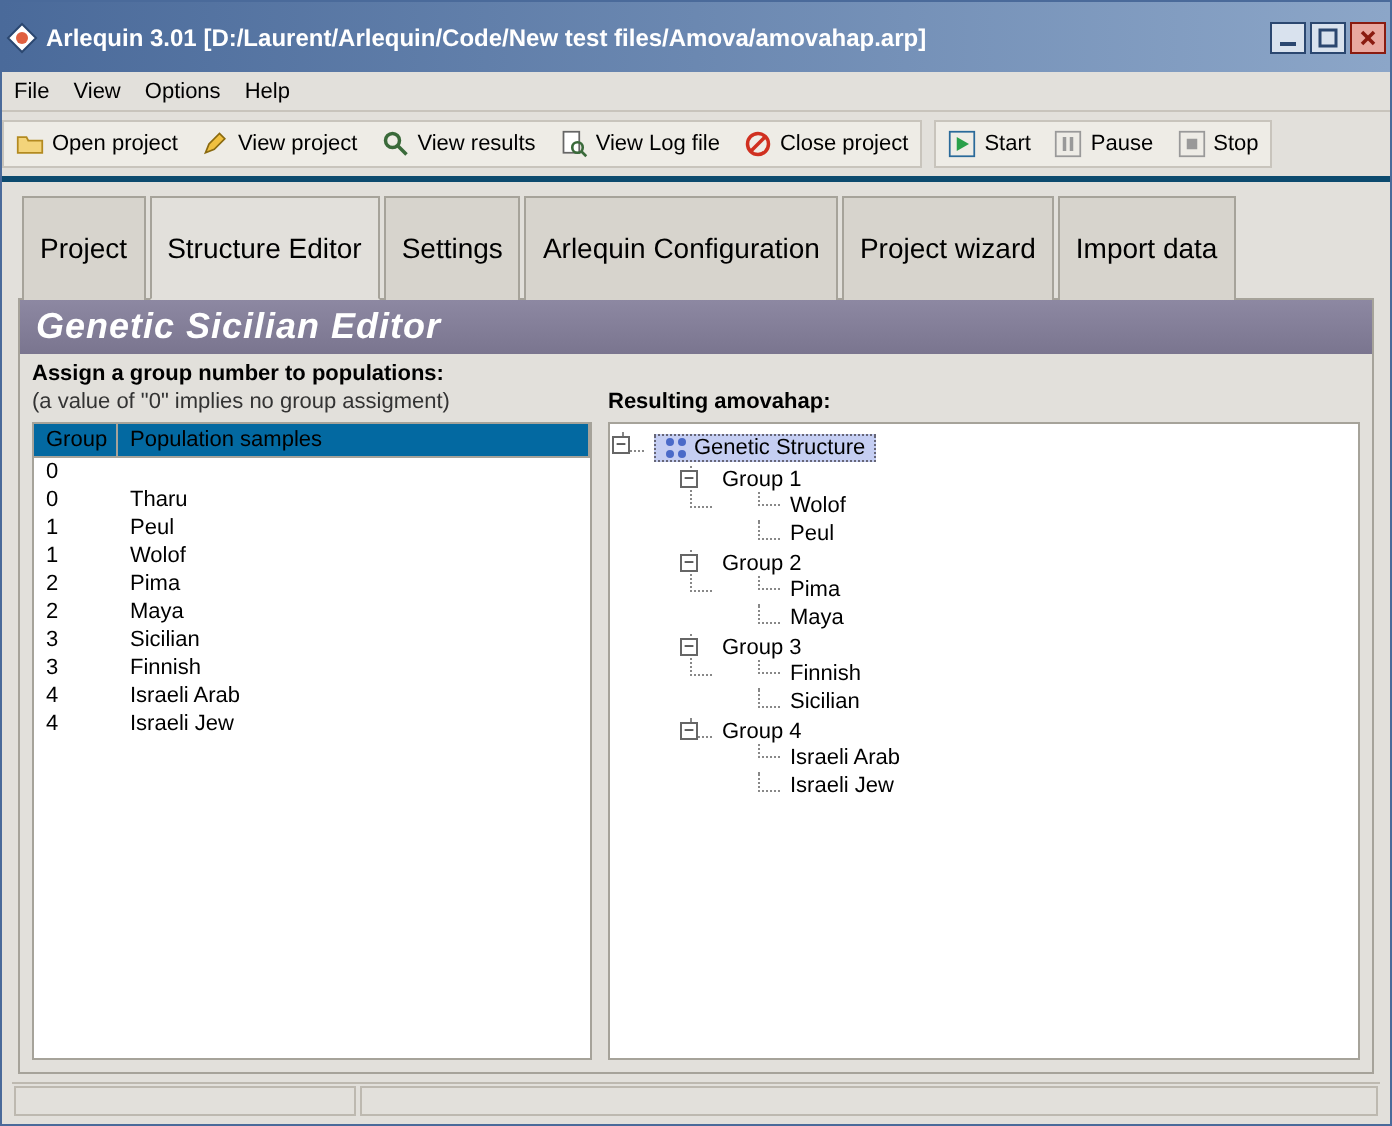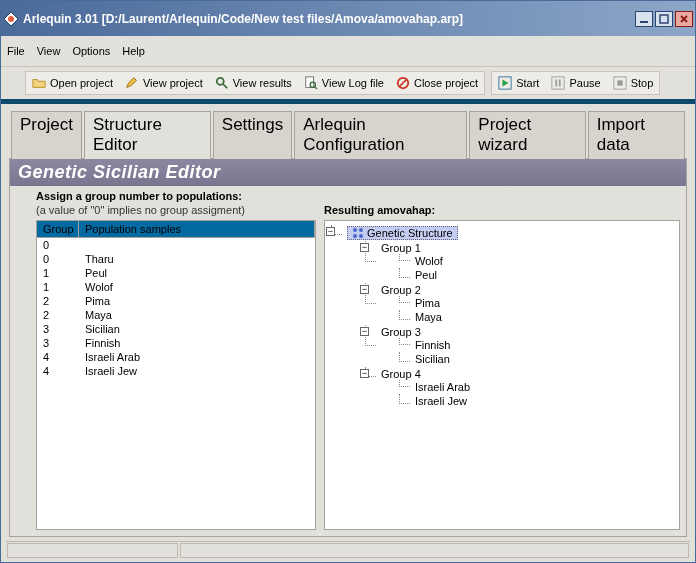--- a/index.html
+++ b/index.html
@@ -4,34 +4,34 @@
 <style>
   * { box-sizing: border-box; margin: 0; padding: 0; }
   body { font-family: Tahoma, Arial, sans-serif; font-size: 11px; background: #d6d3ce; width: 696px; height: 563px; overflow: hidden; }
   .window { width: 696px; height: 563px; border: 1px solid #4a6a9a; background: #e2e0db; display: flex; flex-direction: column; }
   .titlebar { background: linear-gradient(to right, #4a6a9a, #8ca6c8); height: 35px; display: flex; align-items: center; padding: 0 2px; color: #fff; font-weight: bold; font-size: 12px; }
   .titlebar .icon { width: 16px; height: 16px; margin-right: 4px; display: inline-flex; align-items: center; justify-content: center; }
   .titlebar .title { flex: 1; white-space: nowrap; overflow: hidden; }
   .win-btns { display: flex; gap: 2px; }
   .win-btn { width: 18px; height: 16px; background: #d9e2ee; border: 1px solid #2b4770; display: flex; align-items: center; justify-content: center; font-size: 10px; color: #2b4770; }
   .win-btn.close { background: #e9a8a0; color: #8a1b10; border-color:#8a1b10;}
-  .menubar { background: #e2e0db; height: 31px; display: flex; align-items: center; padding: 0 6px; gap: 12px; border-bottom: 1px solid #c8c4bc; }
+  .menubar { background: #e2e0db; height: 20px; display: flex; align-items: center; padding: 0 6px; gap: 12px; border-bottom: 1px solid #c8c4bc; }
   .menubar .mitem { color: #000; cursor: default; }
-  .toolbar { background: #e2e0db; padding: 4px 24px; display: flex; gap: 6px; align-items: center; border-bottom: 5px solid #0c4a6e; }
+  .toolbar { background: #e2e0db; padding: 4px 0; display: flex; gap: 6px; align-items: center; border-bottom: 3px solid #0c4a6e; }
   .tool-group { background: #eeece6; border: 1px solid #c8c4bc; padding: 3px 4px; display: flex; gap: 8px; align-items: center; }
   .tbtn { display: flex; align-items: center; gap: 4px; cursor: pointer; padding: 1px 2px; }
   .tbtn svg { width: 14px; height: 14px; }
   .tabstrip { display: flex; padding: 6px 10px 0 10px; gap: 2px; }
-  .tab { background: #e2e0db; border: 1px solid #a6a39a; border-bottom: none; padding: 3px 8px; font-size: 17px; cursor: pointer; position: relative; top: 1px; }
+  .tab { background: #e2e0db; border: 1px solid #a6a39a; border-bottom: none; padding: 17px 8px; font-size: 14px; cursor: pointer; position: relative; top: 1px; }
   .tab.active { background: #e2e0db; border-bottom: 1px solid #e2e0db; z-index: 2; }
   .tab:not(.active) { background: #d7d4cd; }
   .content { flex: 1; margin: 0 8px 4px 8px; border: 1px solid #a6a39a; background: #e2e0db; display: flex; flex-direction: column; }
   .gsec-head { background: linear-gradient(to bottom, #8d88a2, #7a758f); color: #fff; font-size: 18px; font-weight: bold; padding: 3px 8px; font-style: italic; letter-spacing: 0.5px; }
   .panes { flex: 1; display: flex; padding: 4px 6px 6px 6px; gap: 8px; }
-  .leftpane { width: 280px; display: flex; flex-direction: column; margin-left: 20px; }
+  .leftpane { width: 280px; display: flex; flex-direction: column; }
   .rightpane { flex: 1; display: flex; flex-direction: column; }
   .instr { font-weight: bold; margin-bottom: 2px; }
   .sub { color: #333; margin-bottom: 4px; }
   .label { font-weight: bold; margin: 14px 0 4px 0; }
   .grid { flex: 1; border: 1px solid #a6a39a; background: #fff; display: flex; flex-direction: column; }
   .ghead { display: flex; background: #0369a1; border-bottom: 1px solid #a6a39a; }
   .ghead .col { border-right: 1px solid #a6a39a; padding: 2px 6px; font-size: 11px; }
   .col-g { width: 42px; }
   .col-p { flex: 1; }
   .gbody { flex: 1; overflow: auto; }

